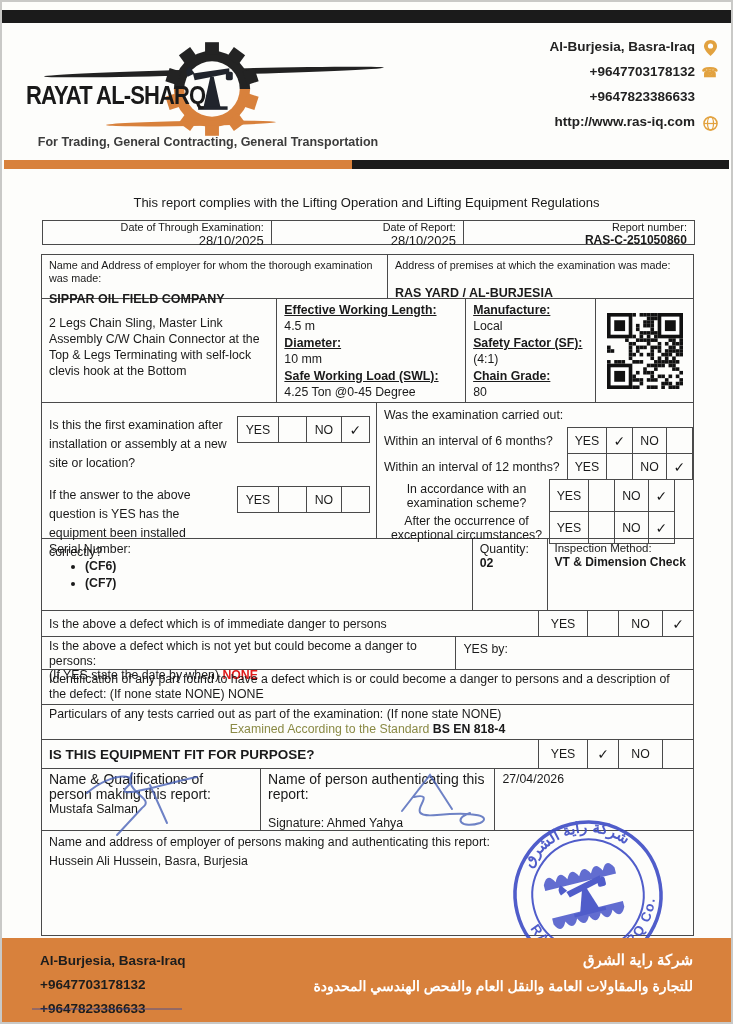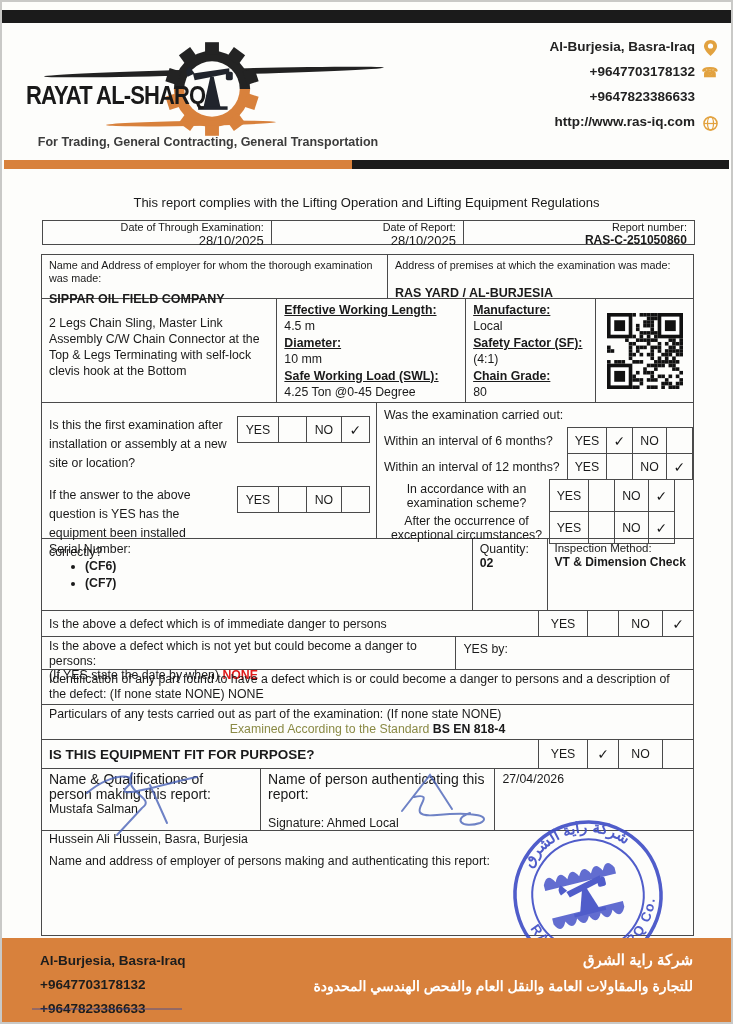--- a/index.html
+++ b/index.html
@@ -540,33 +540,33 @@
     <div class="sect s-sign">
       <div class="cell sg1">
         <div class="sig-lbl" style="width:180px">Name &amp; Qualifications of person making this report:</div>
         <div>Mustafa Salman</div>
         <svg class="sig-svg" style="left:30px; top:-6px;" width="160" height="75" viewBox="0 0 160 75">
           <path d="M15,30 C40,8 70,10 55,24 C40,38 95,20 125,14 M60,10 C50,30 85,35 70,45 L45,72 M78,22 L95,60" fill="none" stroke="#4a63b8" stroke-width="2" opacity=".8" stroke-linecap="round"></path>
         </svg>
       </div>
       <div class="cell sg2">
         <div class="sig-lbl">Name of person authenticating this report:</div>
-        <div style="margin-top:14px">Signature: Ahmed Local</div>
+        <div style="margin-top:14px">Signature: Ahmed Yahya</div>
         <svg class="sig-svg" style="right:-8px; top:0px;" width="110" height="60" viewBox="0 0 110 60">
           <path d="M10,42 L38,6 L60,40 M22,28 C50,22 5,50 45,46 C85,42 100,48 88,54 C70,60 60,50 78,44" fill="none" stroke="#4a63b8" stroke-width="2" opacity=".8" stroke-linecap="round"></path>
         </svg>
       </div>
       <div class="cell sg3">
         <div>27/04/2026</div>
       </div>
     </div>
 
     <div class="sect s-last">
+      <div class="txt2">Name and address of employer of persons making and authenticating this report:</div>
       <div class="txt2" style="padding-top:0">Hussein Ali Hussein, Basra, Burjesia</div>
-      <div class="txt2">Name and address of employer of persons making and authenticating this report:</div>
     </div>
   </div>
 
   <svg class="stamp" viewBox="0 0 160 160">
     <g transform="rotate(-14 80 80)" stroke="#3947c4" fill="#3947c4">
       <circle cx="80" cy="80" r="72" fill="none" stroke-width="3.5"></circle>
       <circle cx="80" cy="80" r="55" fill="none" stroke-width="2"></circle>
       <defs>
         <path id="arcT" d="M 18,80 A 62,62 0 0 1 142,80"></path>
         <path id="arcB" d="M 14,80 A 66,66 0 0 0 146,80"></path>

